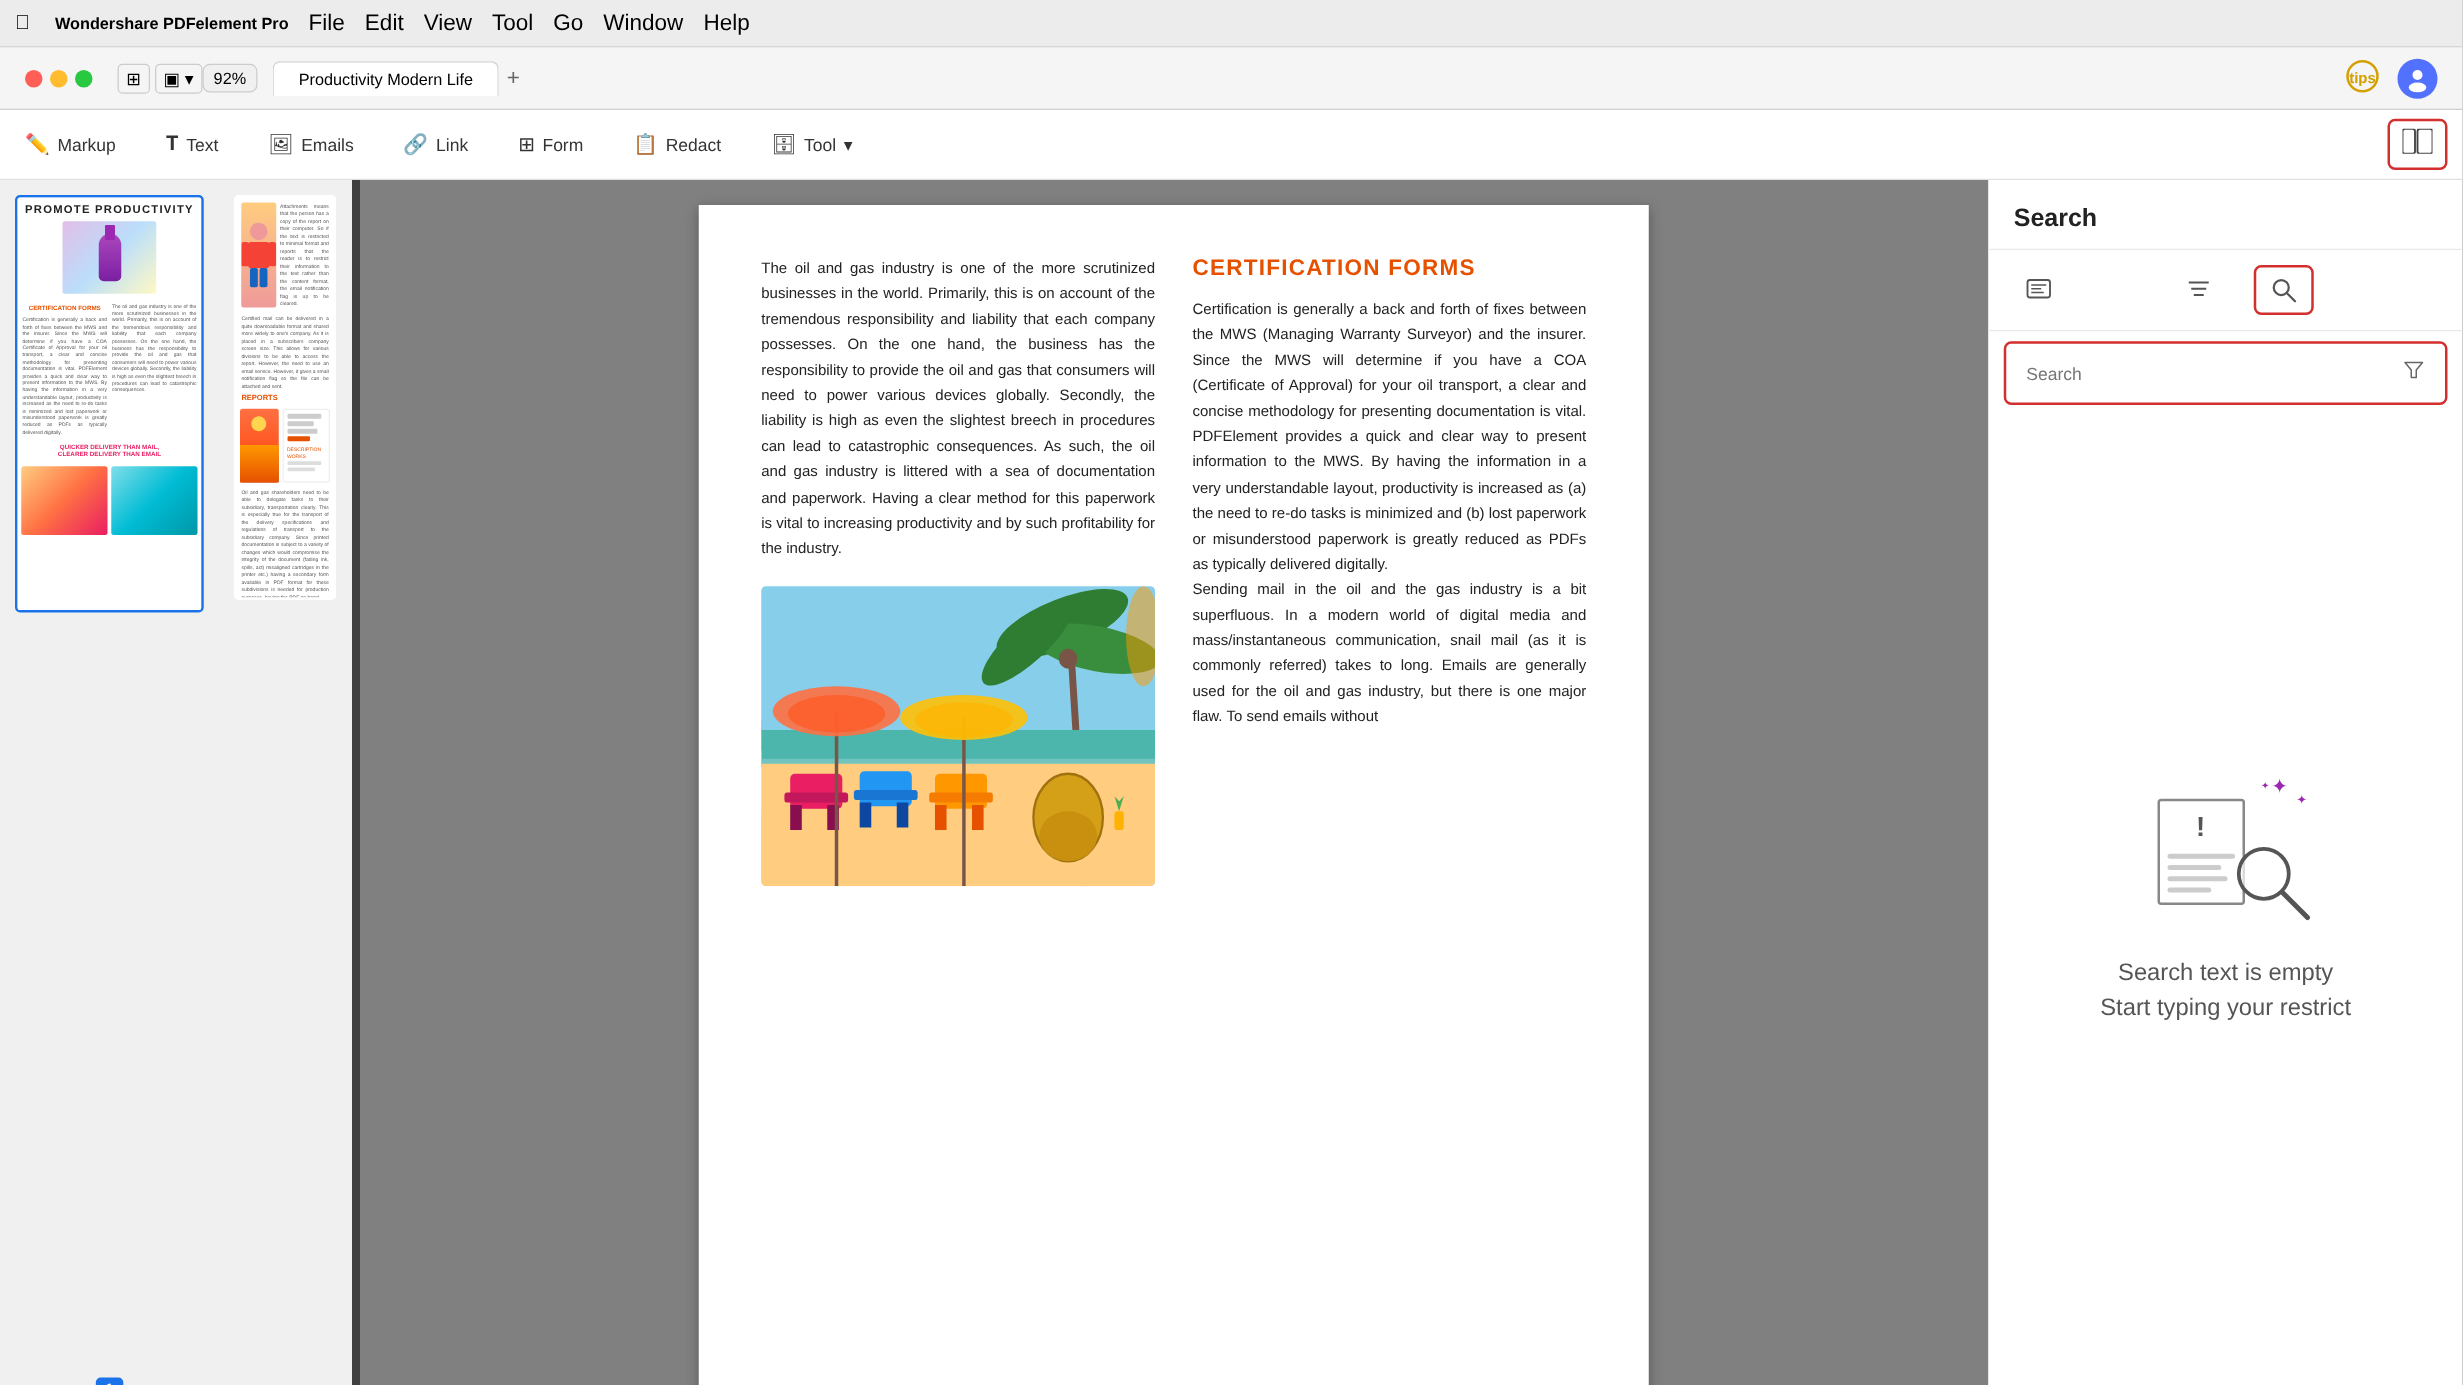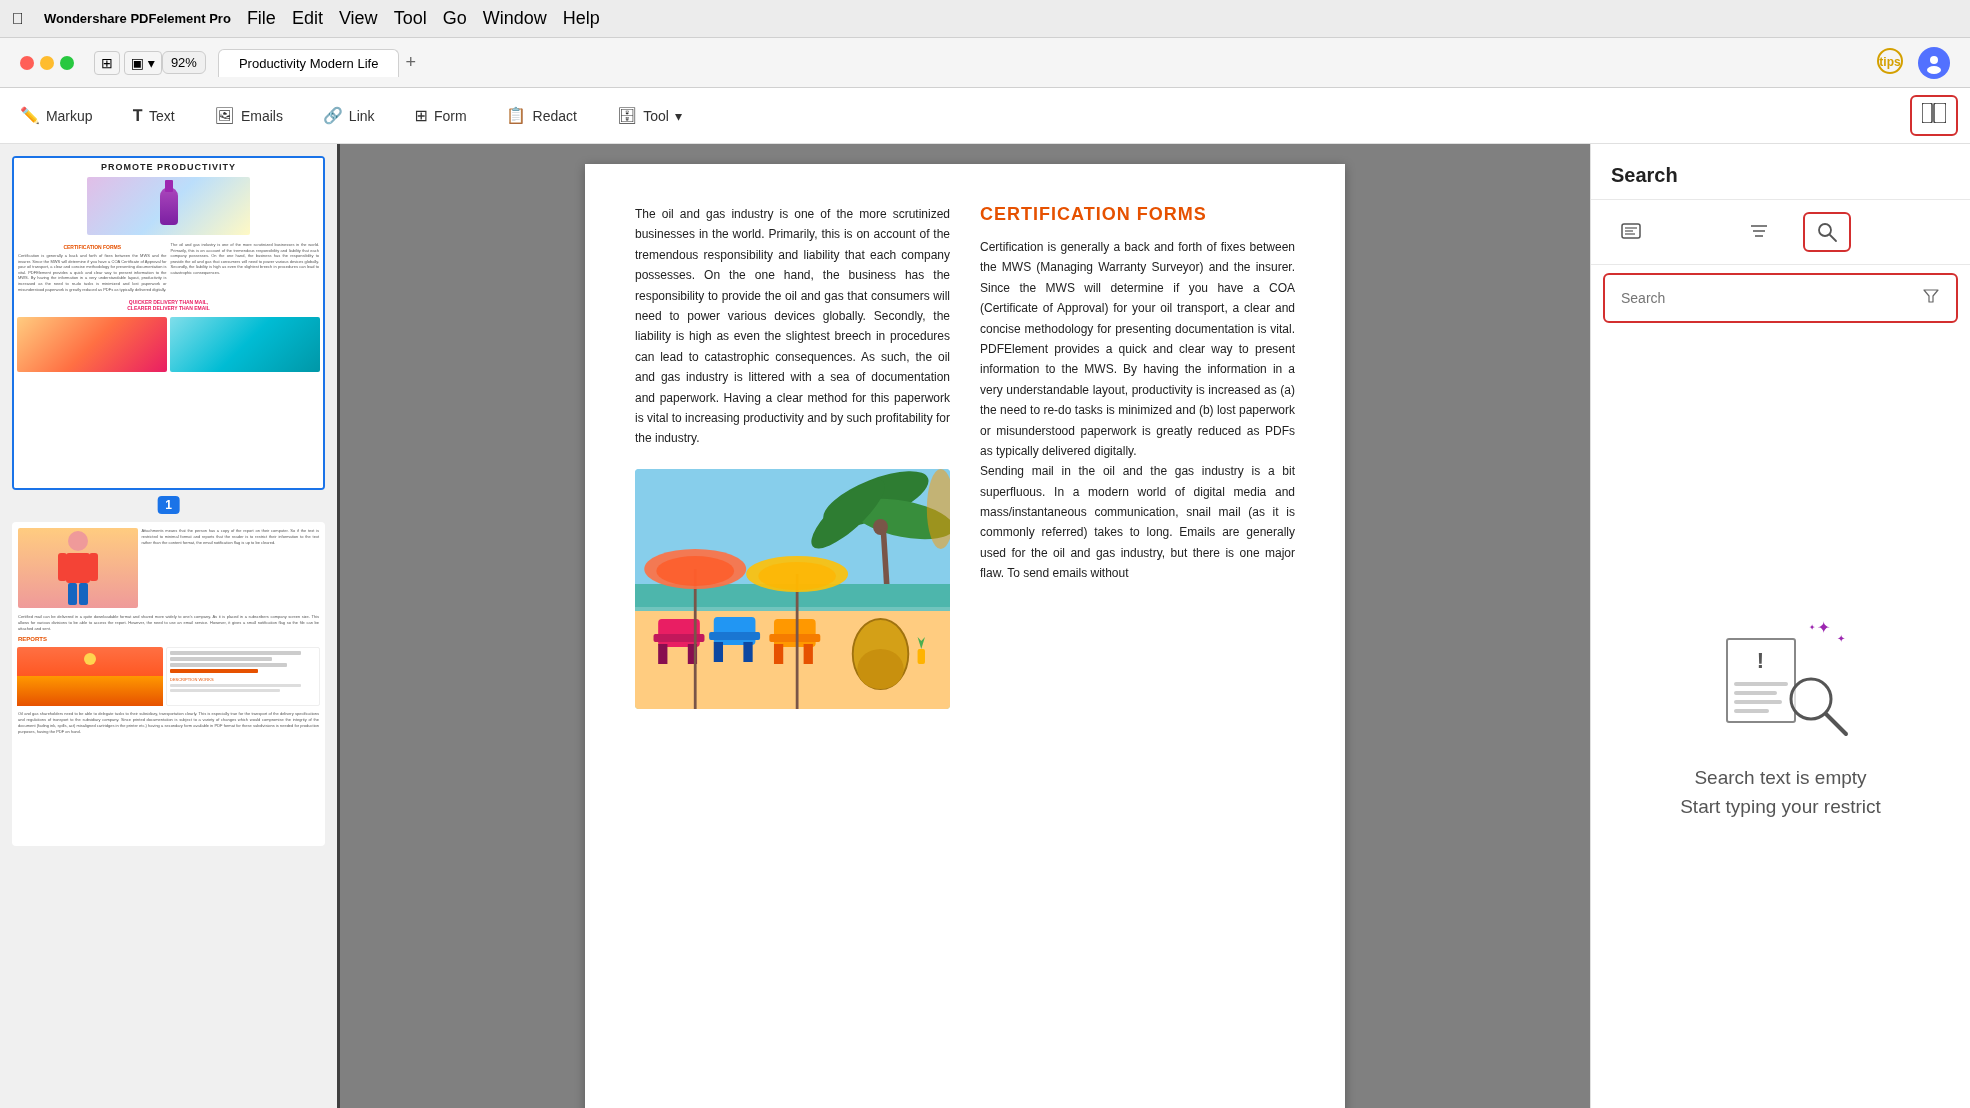--- a/index.html
+++ b/index.html
@@ -151,28 +151,28 @@
 
     
     .main-area {
       display: flex;
       height: calc(1108px - 38px - 50px - 56px);
       background: #9e9e9e;
     }
 
     
     .sidebar {
-      width: 340px;
+      width: 288px;
       background: #f0f0f0;
-      border-right: 3px solid #404040;
+      border-right: 7px solid #404040;
       overflow-y: auto;
       flex-shrink: 0;
       padding: 12px;
       display: flex;
-      flex-direction: column;
+      flex-direction: row;
       gap: 12px;
     }
 
     .thumbnail-container {
       position: relative;
     }
     .thumbnail-wrapper {
       background: white;
       border: 2px solid transparent;
       border-radius: 4px;

